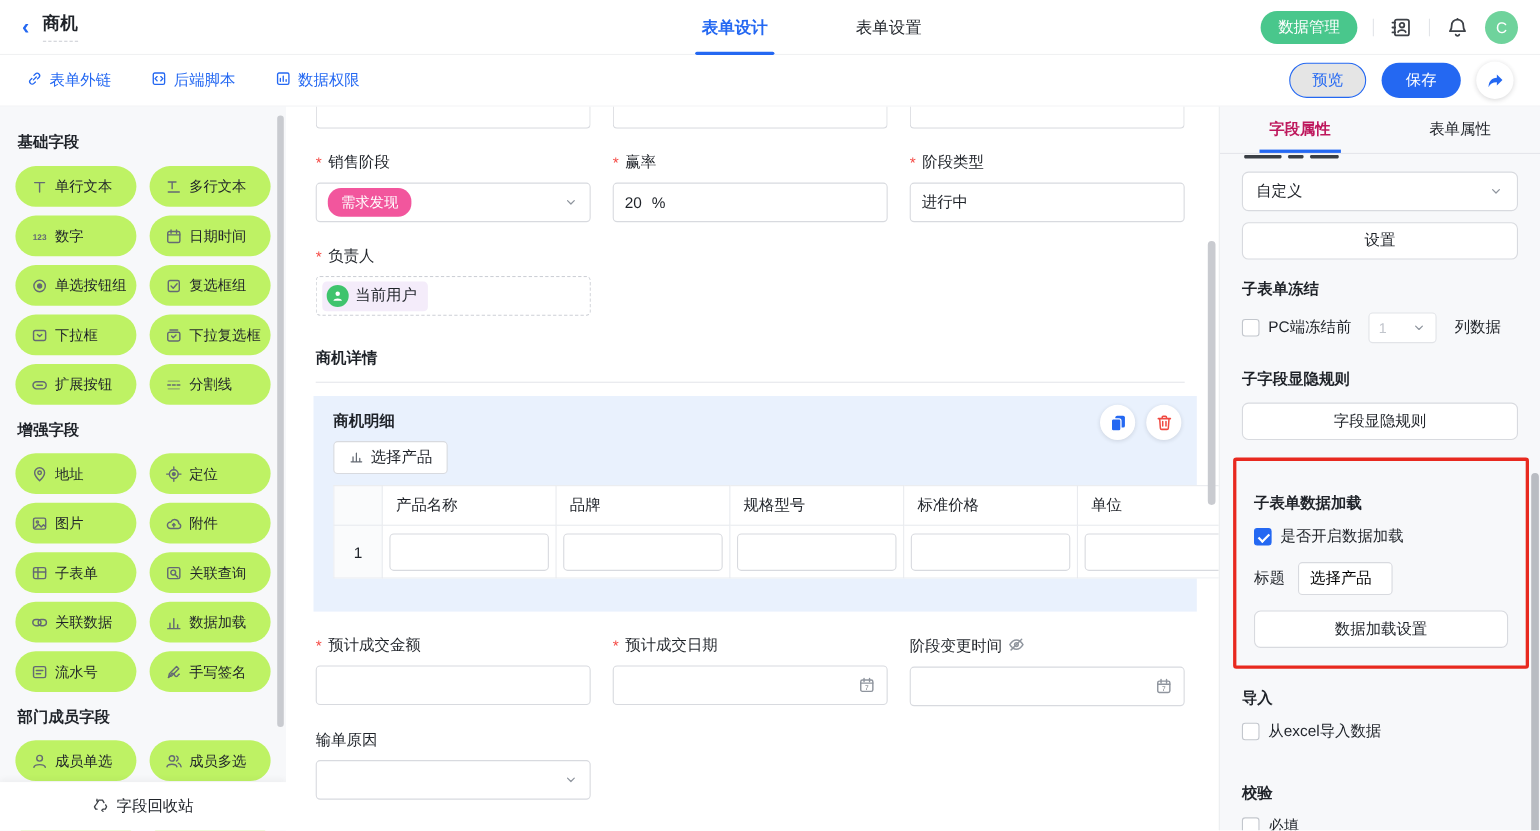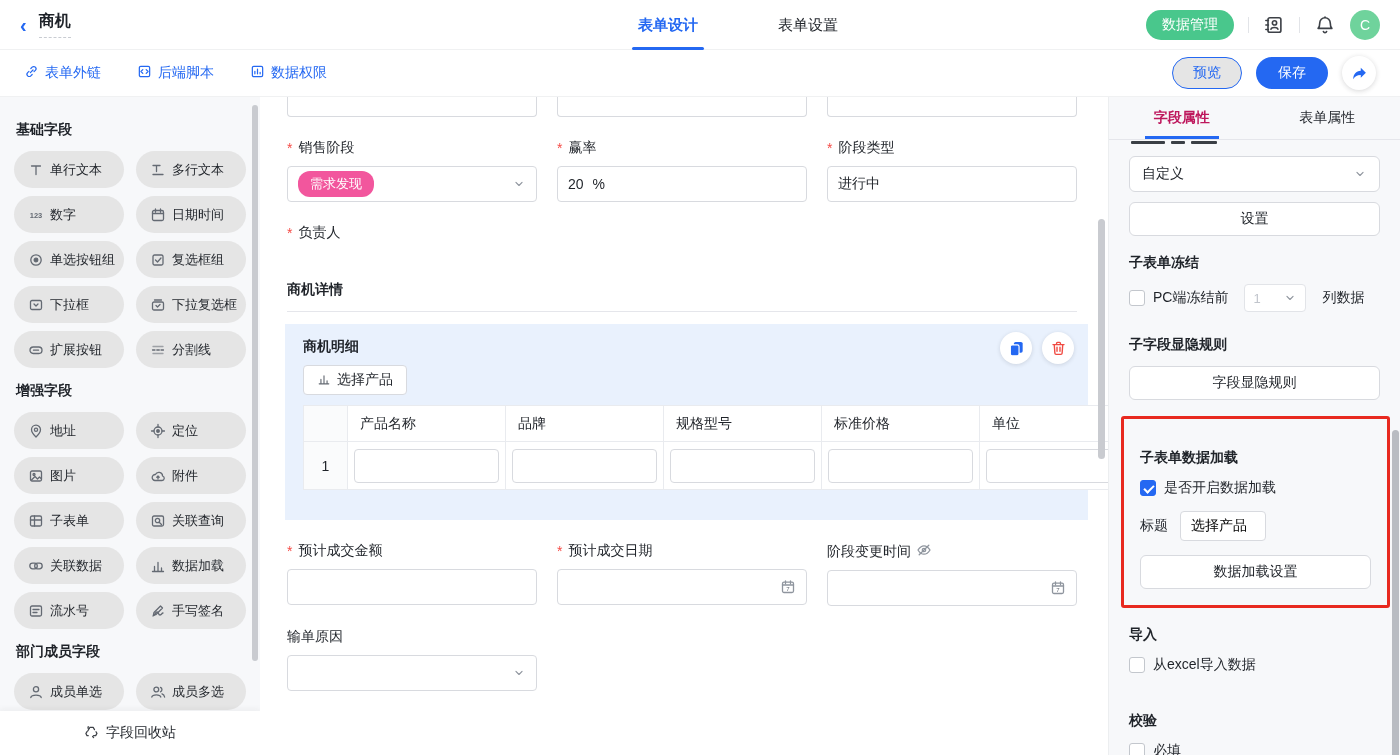--- a/index.html
+++ b/index.html
@@ -37,21 +37,21 @@
     display:flex; align-items:center; justify-content:center; cursor:pointer; }
   .share-btn svg { width:17px; height:17px; }
 
   
   .body { flex:1; display:flex; min-height:0; }
 
   
   .sidebar { width:260px; background:#f7f8fa; position:relative; padding:16px 14px 0 14px; overflow:hidden; flex:none; }
   .side-section-title { font-size:14px; font-weight:700; margin:8px 0 12px 2px; }
   .pill-grid { display:grid; grid-template-columns:1fr 1fr; gap:8px 12px; margin-bottom:14px; }
-  .pill { height:37px; background:#e5e5e5; border-radius:19px; display:flex; align-items:center; gap:6px;
+  .pill { height:37px; background:#bef264; border-radius:19px; display:flex; align-items:center; gap:6px;
     padding:0 10px 0 13px; font-size:13px; cursor:grab; white-space:nowrap; overflow:hidden; }
   .pill .ficon { width:17px; height:17px; flex:none; display:flex; align-items:center; justify-content:center;
     color:#646a73; font-size:13px; }
   .pill .ficon svg { width:16px; height:16px; }
   .side-footer { position:absolute; left:0; right:0; bottom:0; height:44px; background:#fff;
     box-shadow:0 -2px 6px rgba(31,35,41,.05); display:flex; align-items:center; justify-content:center;
     gap:7px; font-size:14px; cursor:pointer; z-index:3; }
   .side-footer svg { width:15px; height:15px; }
   .side-scroll { position:absolute; right:2px; top:8px; width:6px; height:556px; border-radius:3px; background:#c9cbd0; z-index:4; }
 
@@ -493,20 +493,31 @@
             <div class="flabel required">阶段类型</div>
             <div class="input-box">
               <span>进行中</span>
             </div>
           </div>
         </div>
 
         <div class="field-row">
           <div class="fcol">
             <div class="flabel required">负责人</div>
+            <div class="dashed-box">
+              <span class="user-tag">
+                <span class="user-avatar">
+                    <svg viewBox="0 0 16 16" fill="none" stroke="#fff" stroke-width="1.3" stroke-linecap="round" stroke-linejoin="round">
+                      <circle cx="8" cy="5.4" r="2.7" fill="#fff" stroke="none"></circle>
+                      <path d="M2.8 13.8c.9-3.4 9.5-3.4 10.4 0Z" fill="#fff" stroke="none"></path>
+                    </svg>
+                  </span>
+                <span>当前用户</span>
+              </span>
+            </div>
           </div>
         </div>
 
         <div class="section-title">商机详情</div>
         <div class="section-divider"></div>
 
         <div class="subform-block">
           <div class="subform-title">商机明细</div>
           <div class="subform-actions">
             <span class="circle-btn">

